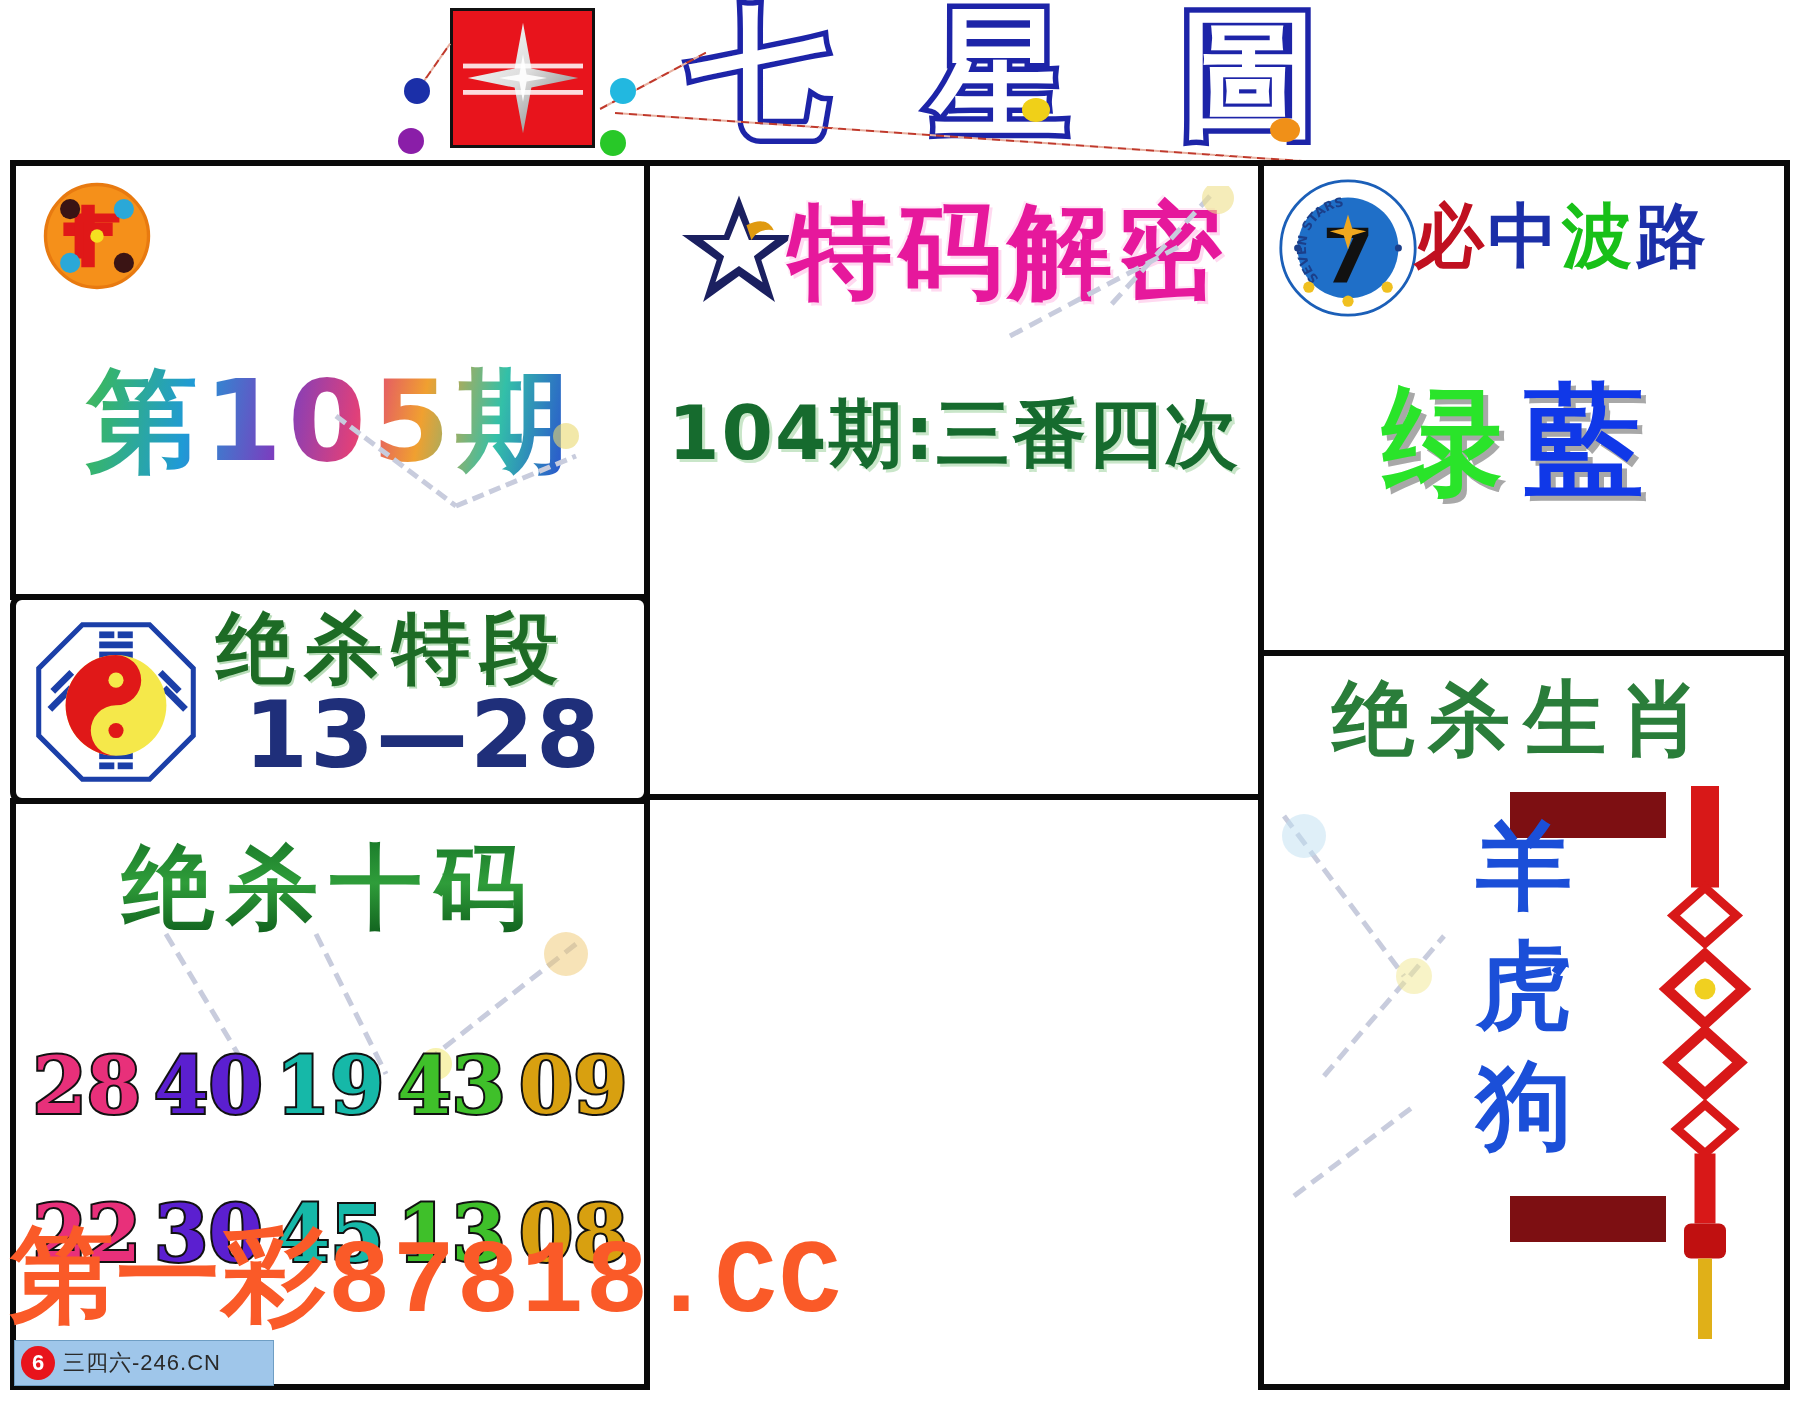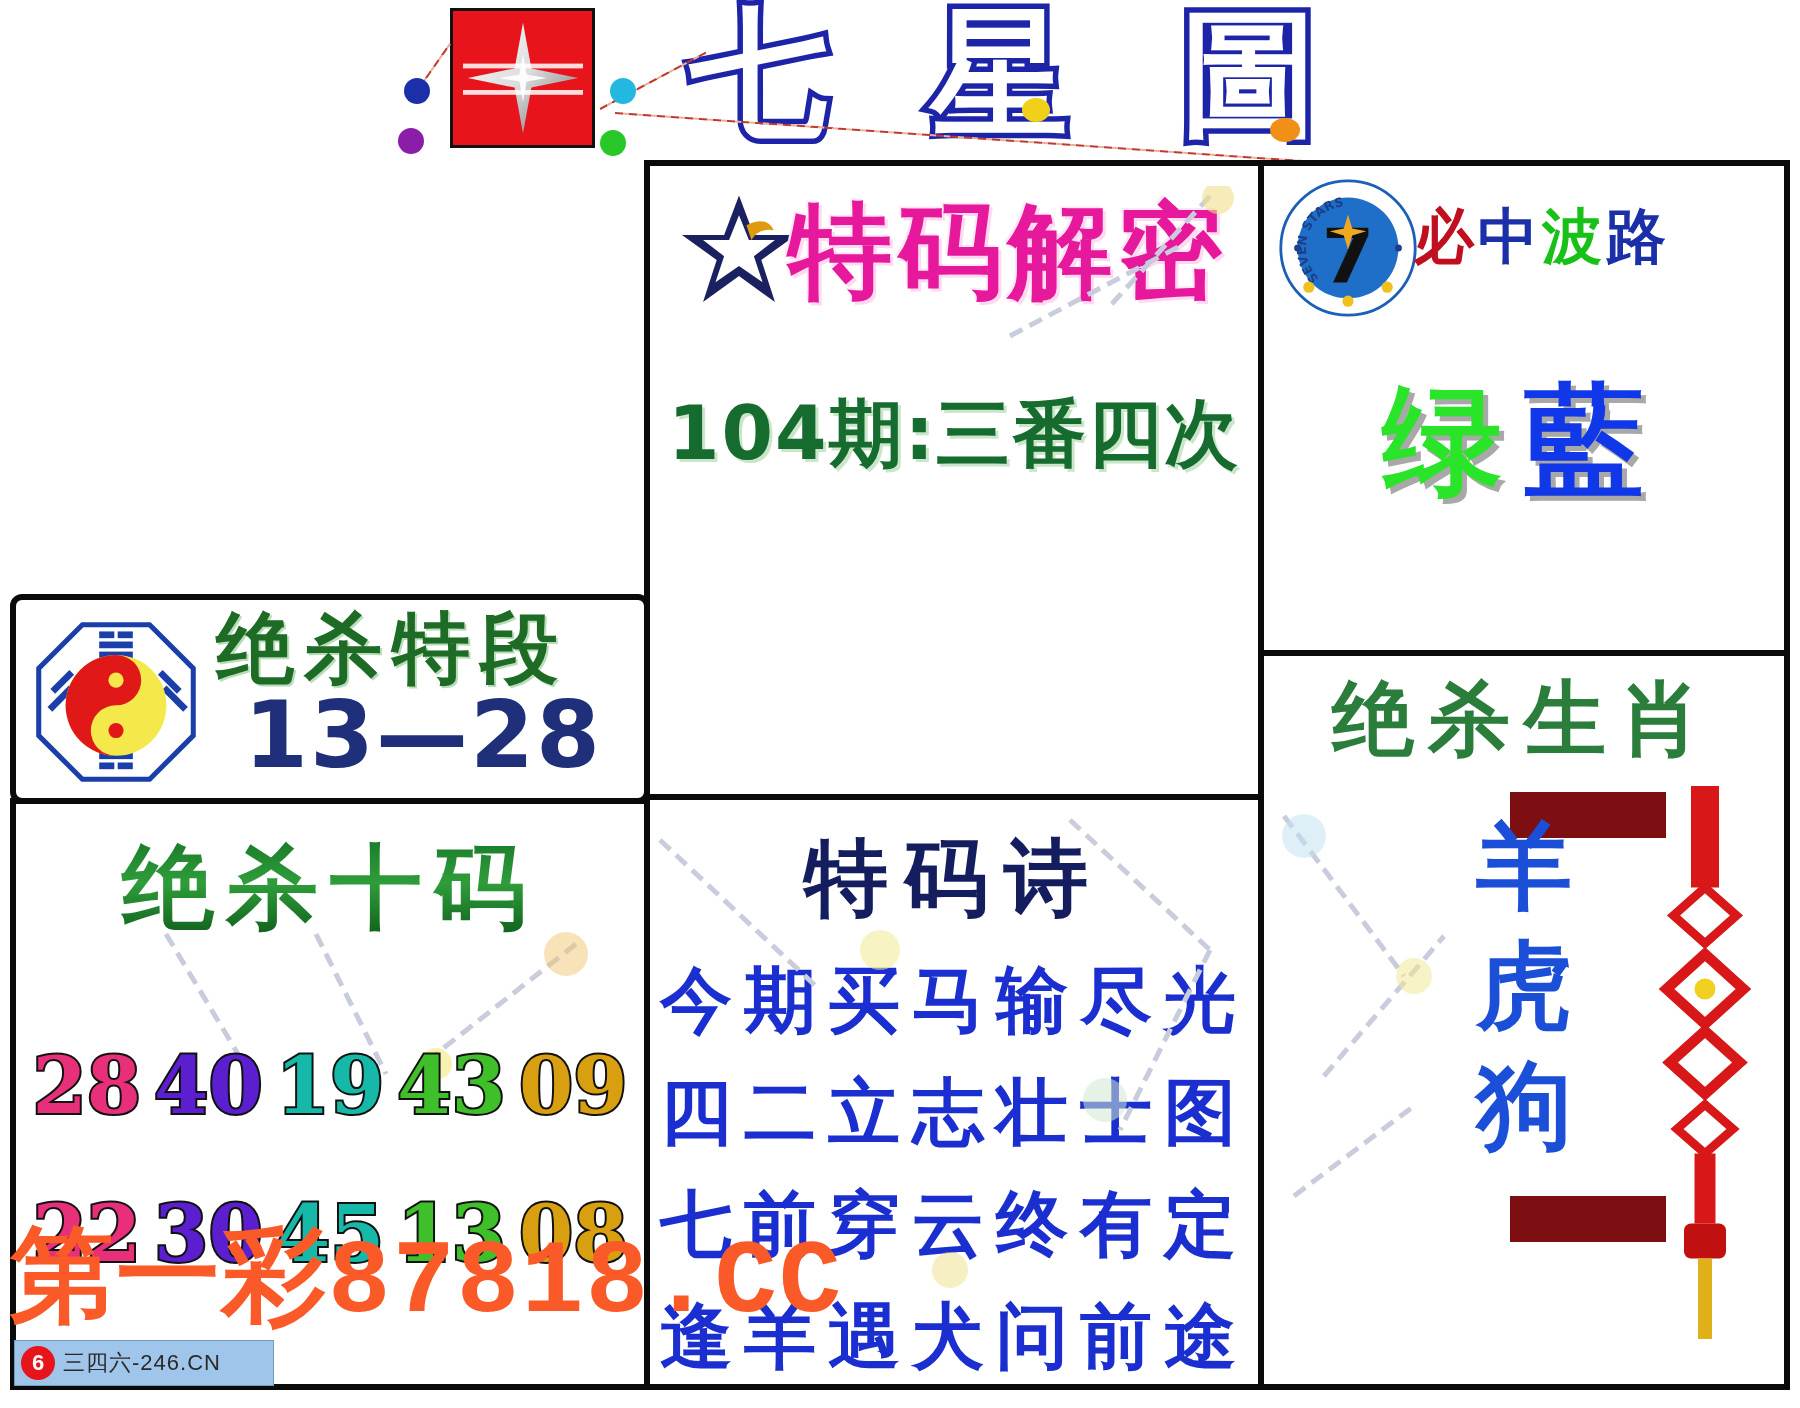--- a/index.html
+++ b/index.html
@@ -68,21 +68,21 @@
       font-size:84px;line-height:92px;color:#141d5e;letter-spacing:16px;}
   .poem-line{position:absolute;left:0;width:100%;text-align:center;font-family:"DejaVu Serif","Liberation Serif",serif;font-weight:bold;
       font-size:72px;line-height:80px;color:#1b2fd0;letter-spacing:12px;}
   #pl1{top:160px;}
   #pl2{top:272px;}
   #pl3{top:384px;}
   #pl4{top:496px;}
 
   
   #seven-logo{position:absolute;left:14px;top:12px;width:140px;height:140px;}
-  #bolu-title{position:absolute;left:150px;top:22px;font-size:60px;line-height:96px;letter-spacing:4px;white-space:nowrap;}
+  #bolu-title{position:absolute;left:150px;top:22px;font-size:70px;line-height:96px;letter-spacing:4px;white-space:nowrap;}
   .bolu-ch{display:inline-block;}
   #bolu-colors{position:absolute;left:0;top:210px;width:100%;text-align:center;font-size:120px;line-height:130px;letter-spacing:22px;}
   #bolu-g{color:#2ae42a;text-shadow:5px 5px 0 #a8a8a8;}
   #bolu-b{color:#1038e8;text-shadow:5px 5px 0 #a8a8a8;}
 
   
   #zod-title{position:absolute;left:0;top:18px;width:100%;text-align:center;font-size:82px;line-height:90px;letter-spacing:14px;color:#2a7d3a;}
   #zod-list{position:absolute;left:0;top:150px;width:100%;text-align:center;}
   .zod{display:block;font-size:96px;line-height:120px;color:#1b4fd8;letter-spacing:0;}
   #zod-bar-top{position:absolute;left:246px;top:136px;width:156px;height:46px;background:#7d0f12;}
@@ -130,20 +130,39 @@
   <div class="dot" style="left:404px;top:78px;width:26px;height:26px;background:#1b2fa8;"></div>
   <div class="dot" style="left:398px;top:128px;width:26px;height:26px;background:#8a1ea8;"></div>
   <div class="dot" style="left:610px;top:78px;width:26px;height:26px;background:#22b8e0;"></div>
   <div class="dot" style="left:600px;top:130px;width:26px;height:26px;background:#28c828;"></div>
   <div class="dot" style="left:1022px;top:98px;width:28px;height:24px;background:#f0d018;"></div>
   <div class="dot" style="left:1270px;top:118px;width:30px;height:24px;background:#f09018;"></div>
 </div>
 
 <div id="frame">
 
+  <div class="panel" id="p-period">
+    <svg id="swastika" viewBox="0 0 100 100">
+      <circle cx="50" cy="50" r="46" fill="#f5901a"></circle>
+      <circle cx="50" cy="50" r="46" fill="none" stroke="#e87a10" stroke-width="3"></circle>
+      <path d="M36 22h12v16h16v12H48v28H36V50H20V38h16z" fill="#e01818" transform="rotate(0 50 50)"></path>
+      <path d="M30 30h40v8H38v32h-8z" fill="#e01818"></path>
+      <circle cx="26" cy="26" r="9" fill="#3a1414"></circle>
+      <circle cx="74" cy="26" r="9" fill="#2aa8d8"></circle>
+      <circle cx="26" cy="74" r="9" fill="#2aa8d8"></circle>
+      <circle cx="74" cy="74" r="9" fill="#3a1414"></circle>
+      <circle cx="50" cy="50" r="6" fill="#f5e020"></circle>
+    </svg>
+    <div id="period-text" class="cn">第105期</div>
+    <svg class="constel" style="left:300px;top:230px;width:300px;height:190px;" viewBox="0 0 300 190">
+      <line x1="20" y1="20" x2="140" y2="110" stroke="#c8ccdd" stroke-width="5" stroke-dasharray="12 6"></line>
+      <line x1="140" y1="110" x2="260" y2="60" stroke="#c8ccdd" stroke-width="5" stroke-dasharray="12 6"></line>
+      <circle cx="250" cy="40" r="13" fill="#ead870" opacity=".6"></circle>
+    </svg>
+  </div>
 
   <div class="panel" id="p-duan">
     <svg id="bagua" viewBox="0 0 100 100">
       <polygon points="30,4 70,4 96,30 96,70 70,96 30,96 4,70 4,30" fill="#ffffff" stroke="#1b3fa8" stroke-width="3"></polygon>
       <g fill="#1b3fa8">
         <rect x="40" y="8" width="9" height="4"></rect>
           <rect x="51" y="8" width="9" height="4"></rect>
         <rect x="40" y="14" width="20" height="4"></rect>
           <rect x="40" y="20" width="20" height="4"></rect>
         <rect x="10" y="36" width="16" height="4" transform="rotate(-45 18 38)"></rect>
@@ -196,35 +215,20 @@
     </svg>
     <div id="decode-title" class="cn">特码解密</div>
     <div class="decode-line cn" id="dl1">104期:三番四次</div>
     <svg class="constel" style="left:300px;top:20px;width:300px;height:260px;" viewBox="0 0 300 260">
       <line x1="260" y1="10" x2="160" y2="120" stroke="#c8ccdd" stroke-width="5" stroke-dasharray="14 8"></line>
       <line x1="60" y1="150" x2="230" y2="60" stroke="#c8ccdd" stroke-width="5" stroke-dasharray="14 8"></line>
       <circle cx="268" cy="12" r="16" fill="#efe08a" opacity=".6"></circle>
     </svg>
   </div>
 
-  <div class="panel" id="p-poem">
-    <div id="poem-title">特码诗</div>
-    <div class="poem-line" id="pl1">今期买马输尽光</div>
-    <div class="poem-line" id="pl2">四二立志壮士图</div>
-    <div class="poem-line" id="pl3">七前穿云终有定</div>
-    <div class="poem-line" id="pl4">逢羊遇犬问前途</div>
-    <svg class="constel" style="left:0px;top:0px;width:620px;height:596px;" viewBox="0 0 620 596">
-      <line x1="10" y1="40" x2="170" y2="190" stroke="#c8ccdd" stroke-width="5" stroke-dasharray="14 8"></line>
-      <line x1="420" y1="20" x2="560" y2="150" stroke="#c8ccdd" stroke-width="5" stroke-dasharray="14 8"></line>
-      <line x1="560" y1="150" x2="470" y2="330" stroke="#c8ccdd" stroke-width="5" stroke-dasharray="14 8"></line>
-      <circle cx="230" cy="150" r="20" fill="#f2ea90" opacity=".55"></circle>
-      <circle cx="455" cy="300" r="22" fill="#cfe8cf" opacity=".55"></circle>
-      <circle cx="300" cy="470" r="18" fill="#efe08a" opacity=".5"></circle>
-    </svg>
-  </div>
 
   <div class="panel" id="p-bolu">
     <svg id="seven-logo" viewBox="0 0 100 100">
       <circle cx="50" cy="50" r="48" fill="#ffffff" stroke="#1b5fb8" stroke-width="2"></circle>
       <circle cx="50" cy="50" r="36" fill="#1f6fc8"></circle>
       <path id="arcpath" d="M50 20 a30 30 0 0 1 0 60 a30 30 0 0 1 0 -60" fill="none"></path>
       <text font-family="DejaVu Sans" font-size="9" font-weight="bold" fill="#1b3f8a">
         <textPath href="#arcpath" startOffset="62%">SEVEN STARS</textPath>
       </text>
       <text x="50" y="74" text-anchor="middle" font-family="DejaVu Sans" font-size="54" font-weight="bold" fill="#111">7</text>

